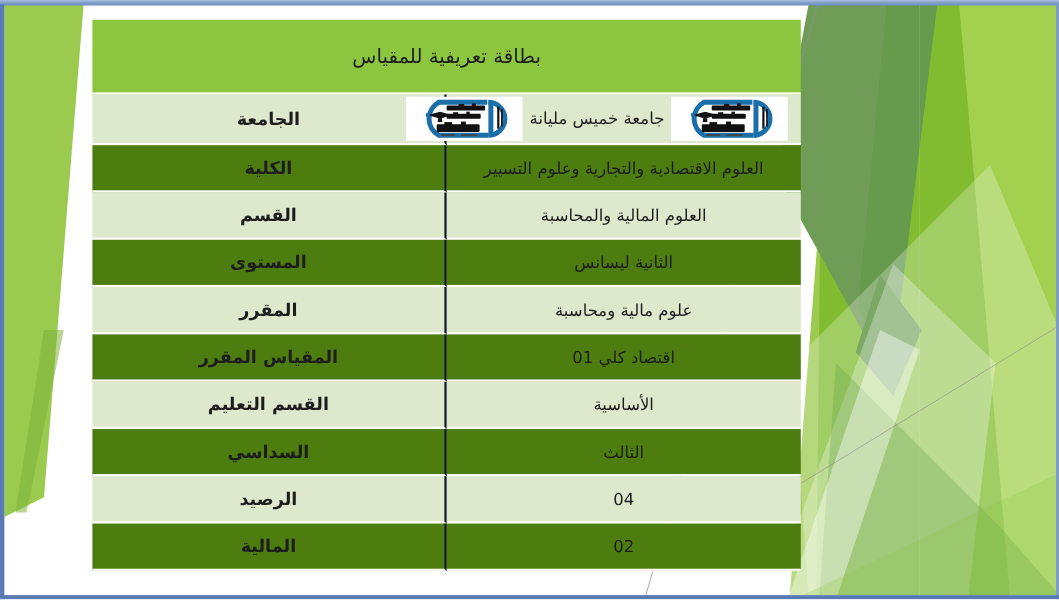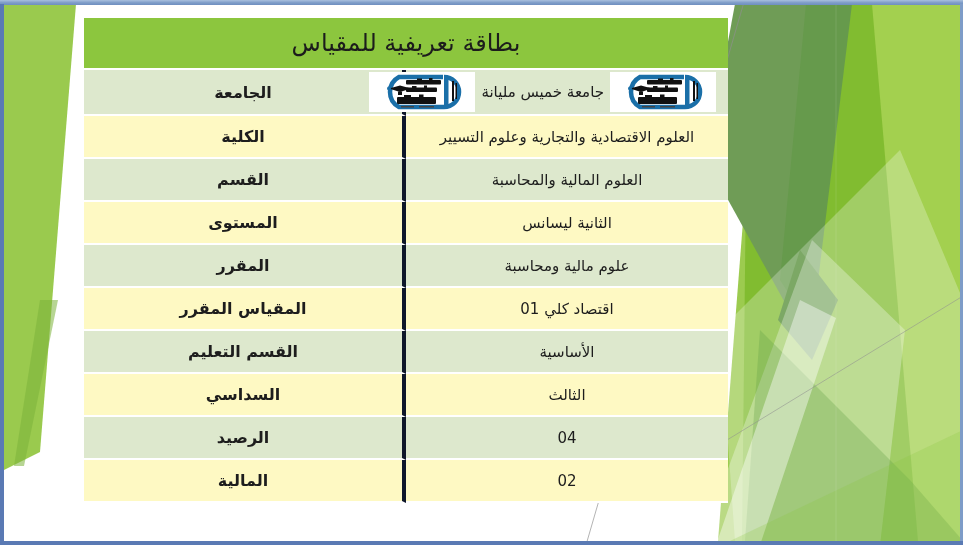--- a/index.html
+++ b/index.html
@@ -61,25 +61,25 @@
     left: 84px;
     top: 18px;
     width: 644px;
     z-index: 20;
     border-collapse: separate;
     border-spacing: 0;
     table-layout: fixed;
   }
 
   .card-title-cell {
-    height: 52px;
+    height: 68px;
     background: #8cc63e;
     text-align: center;
     vertical-align: middle;
-    font-size: 24px;
+    font-size: 18px;
     font-weight: 400;
     color: #1c1c1c;
     letter-spacing: 0.5px;
     padding: 0 10px;
     border-bottom: 2px solid #ffffff;
   }
 
   .card-table td.val,
   .card-table td.key {
     height: 43px;
@@ -89,25 +89,25 @@
     padding: 2px 12px;
     border-bottom: 2px solid #ffffff;
   }
 
   .card-table td.val { text-align: center; width: 466px; }
   .card-table td.key {
     text-align: center;
     width: 178px;
     font-weight: 700;
     font-size: 16px;
-    border-right: 4px solid #0f172a;
+    border-right: 2px solid #0f172a;
   }
 
   tr.band-a td { background: #dde8cd; }
-  tr.band-b td { background: #fef9c3; }
+  tr.band-b td { background: #4d7c0f; }
   tr.last td   { border-bottom: none; }
 
   
   .row1-inner {
     display: flex;
     align-items: center;
     justify-content: space-between;
     width: 100%;
     gap: 6px;
   }

